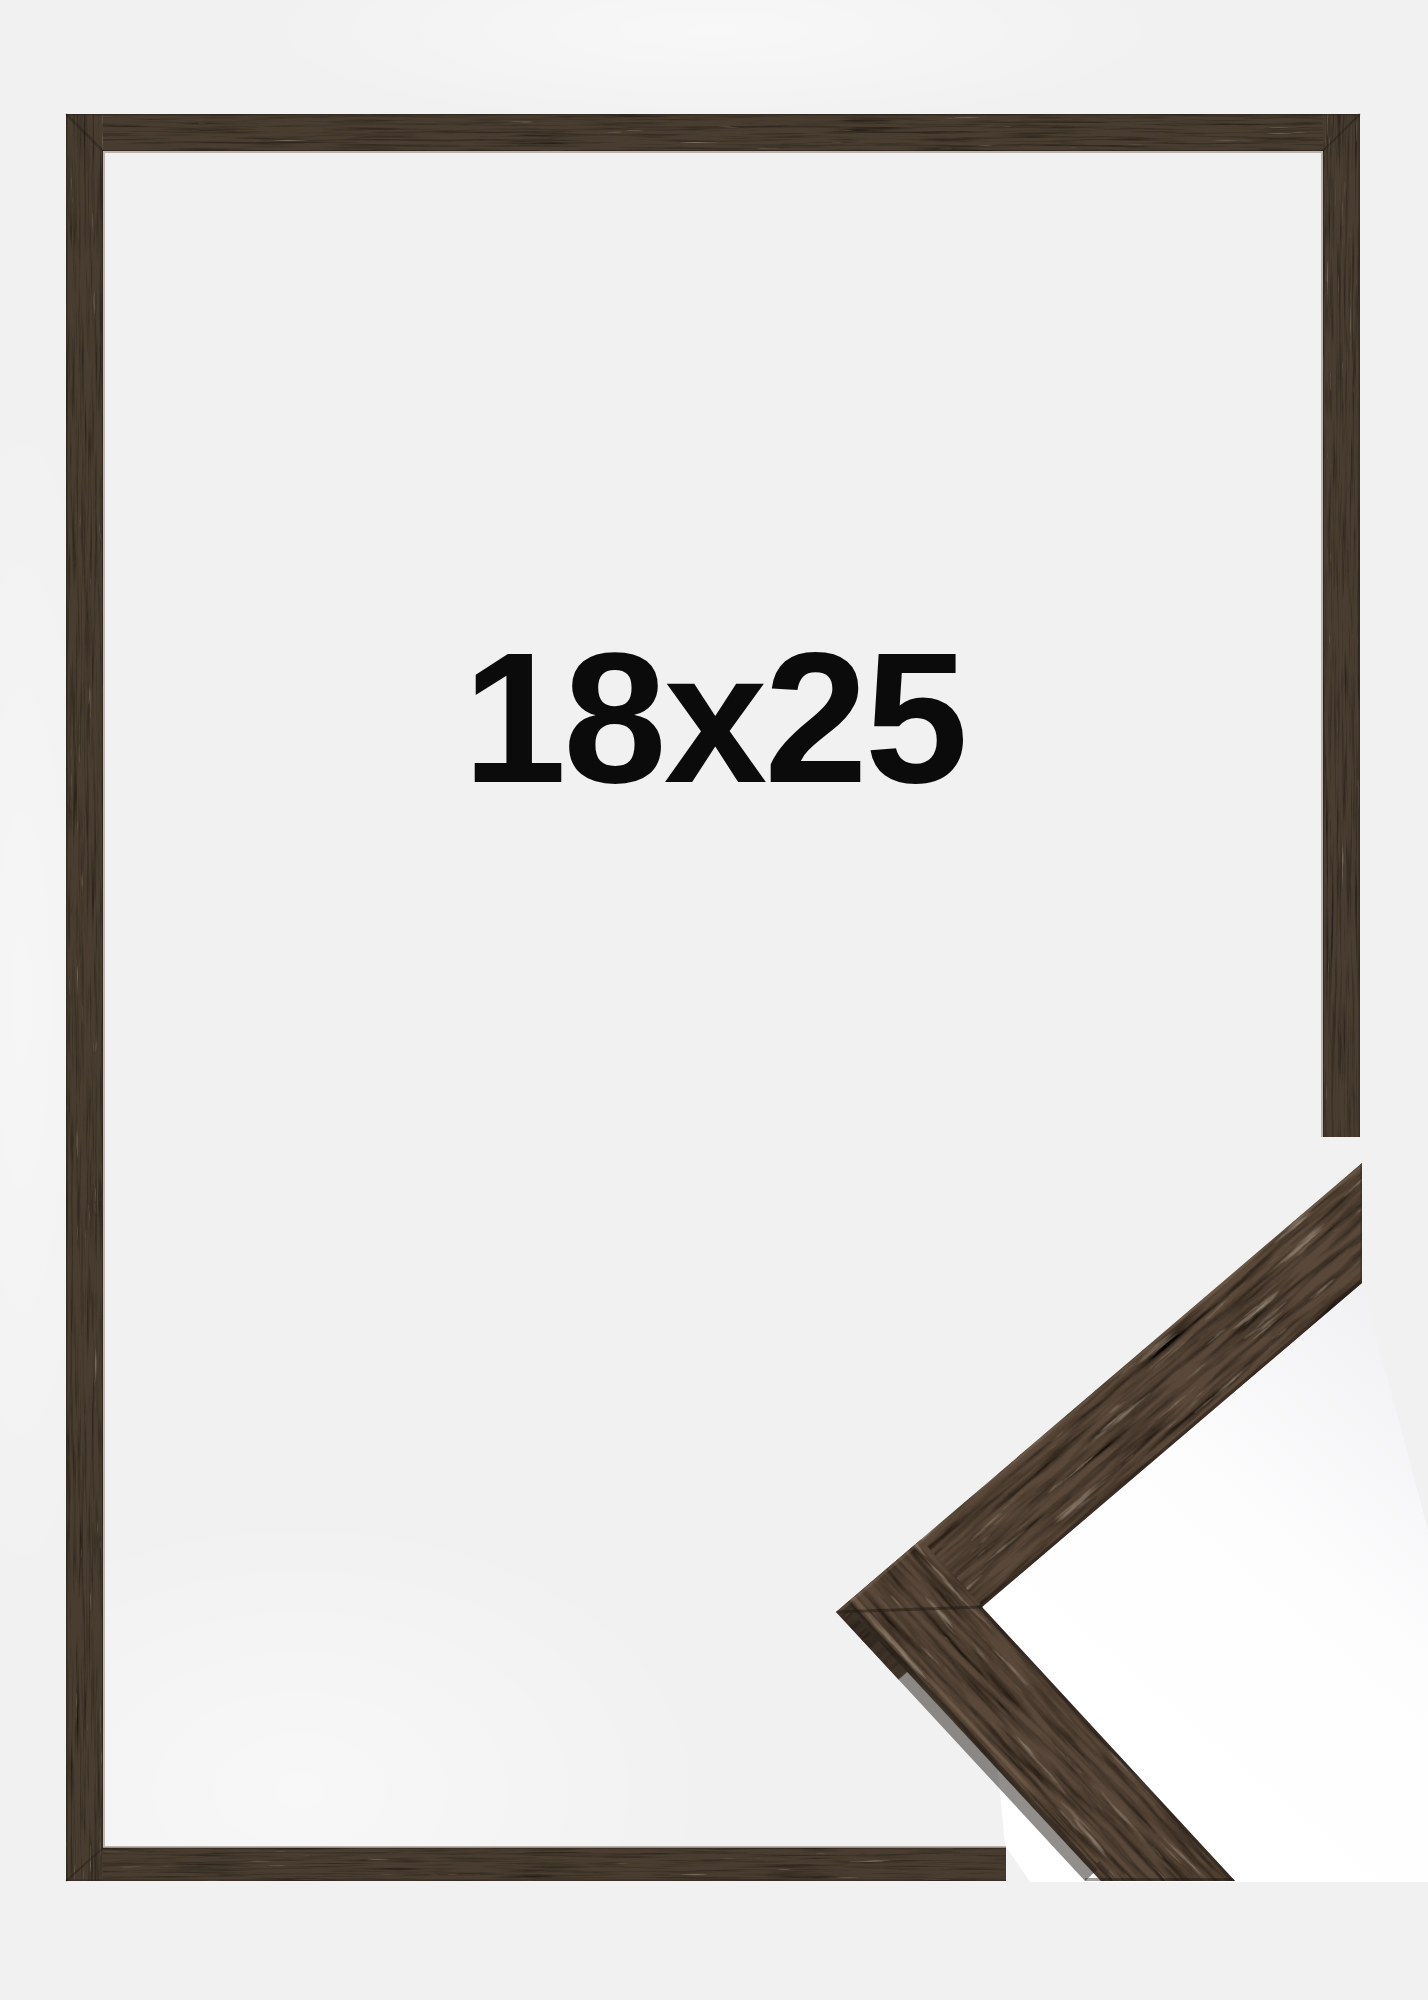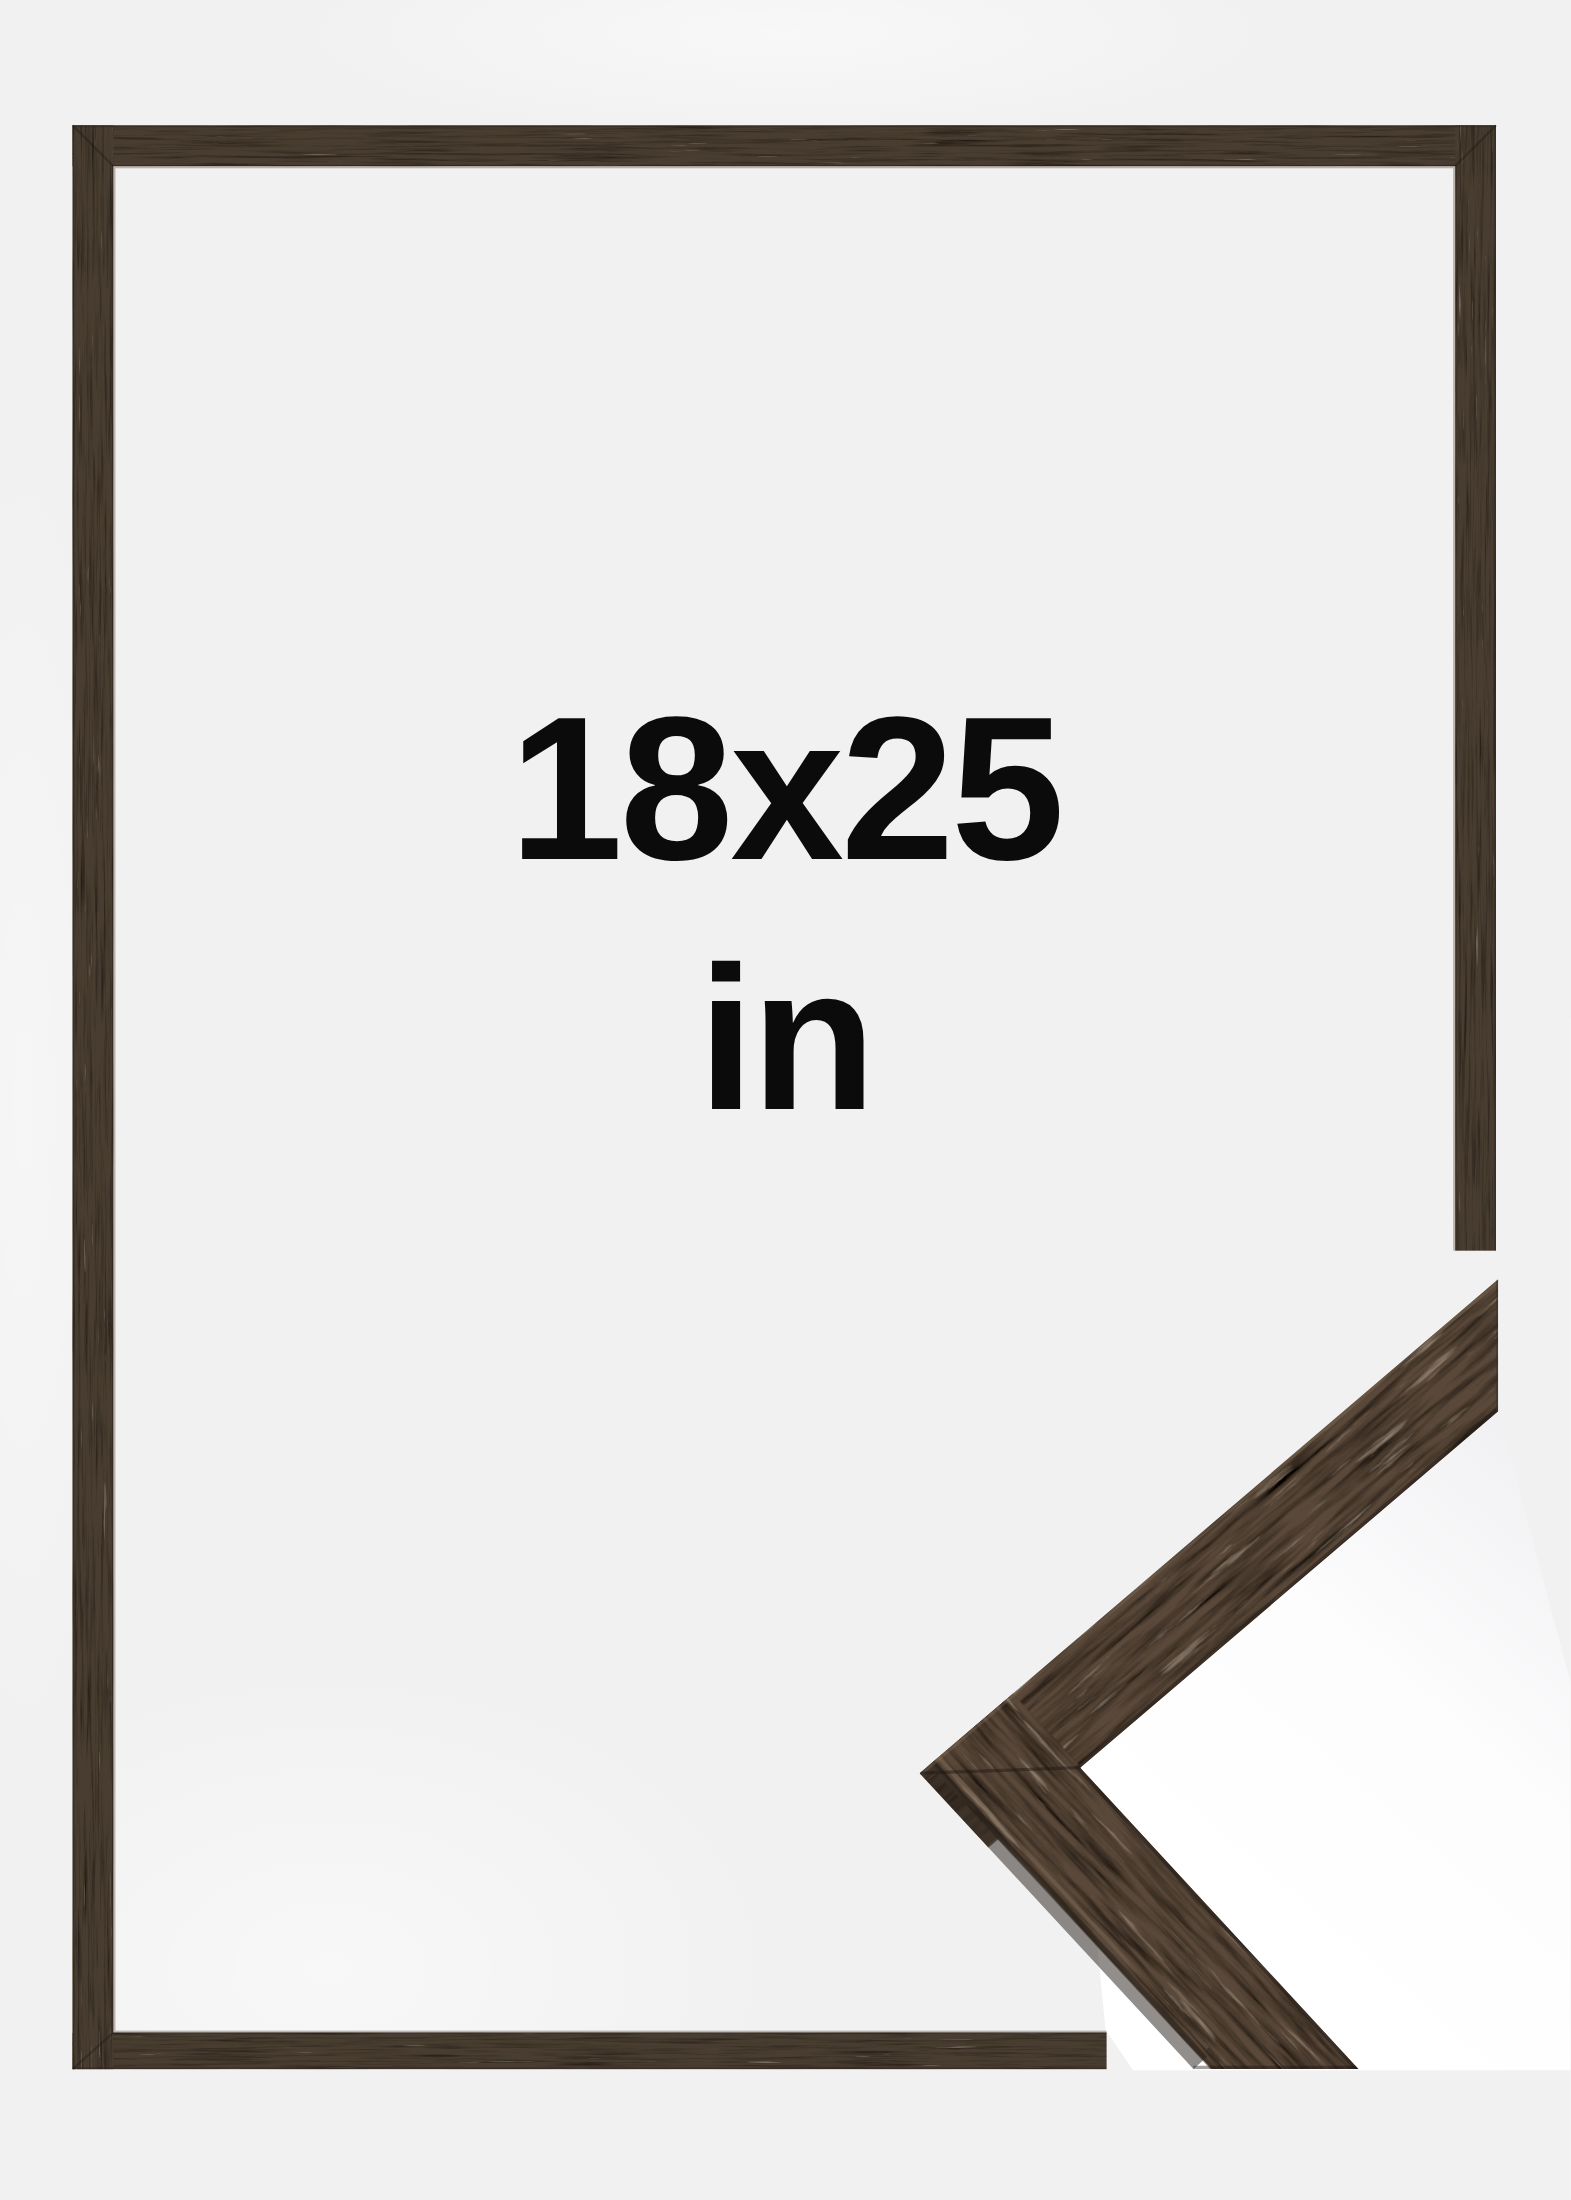--- a/index.html
+++ b/index.html
@@ -158,16 +158,15 @@
           <path d="M1085,1881 L1235,1881" stroke="#17120e" stroke-width="6" opacity="0.4"></path>
           <path d="M1362,1163 L1362,1283" stroke="#3a2f26" stroke-width="4" opacity="0.5"></path>
           <path d="M982,1607 L836,1612" stroke="#1d1711" stroke-width="3" opacity="0.45"></path>
         </g>
       </g>
     </g>
   </svg>
 
   <div class="size-label">
     <div class="size-line l1">18x25</div>
-    <div class="size-line l2">in</div>
   </div>
 
 </div>
 
 </body></html>

